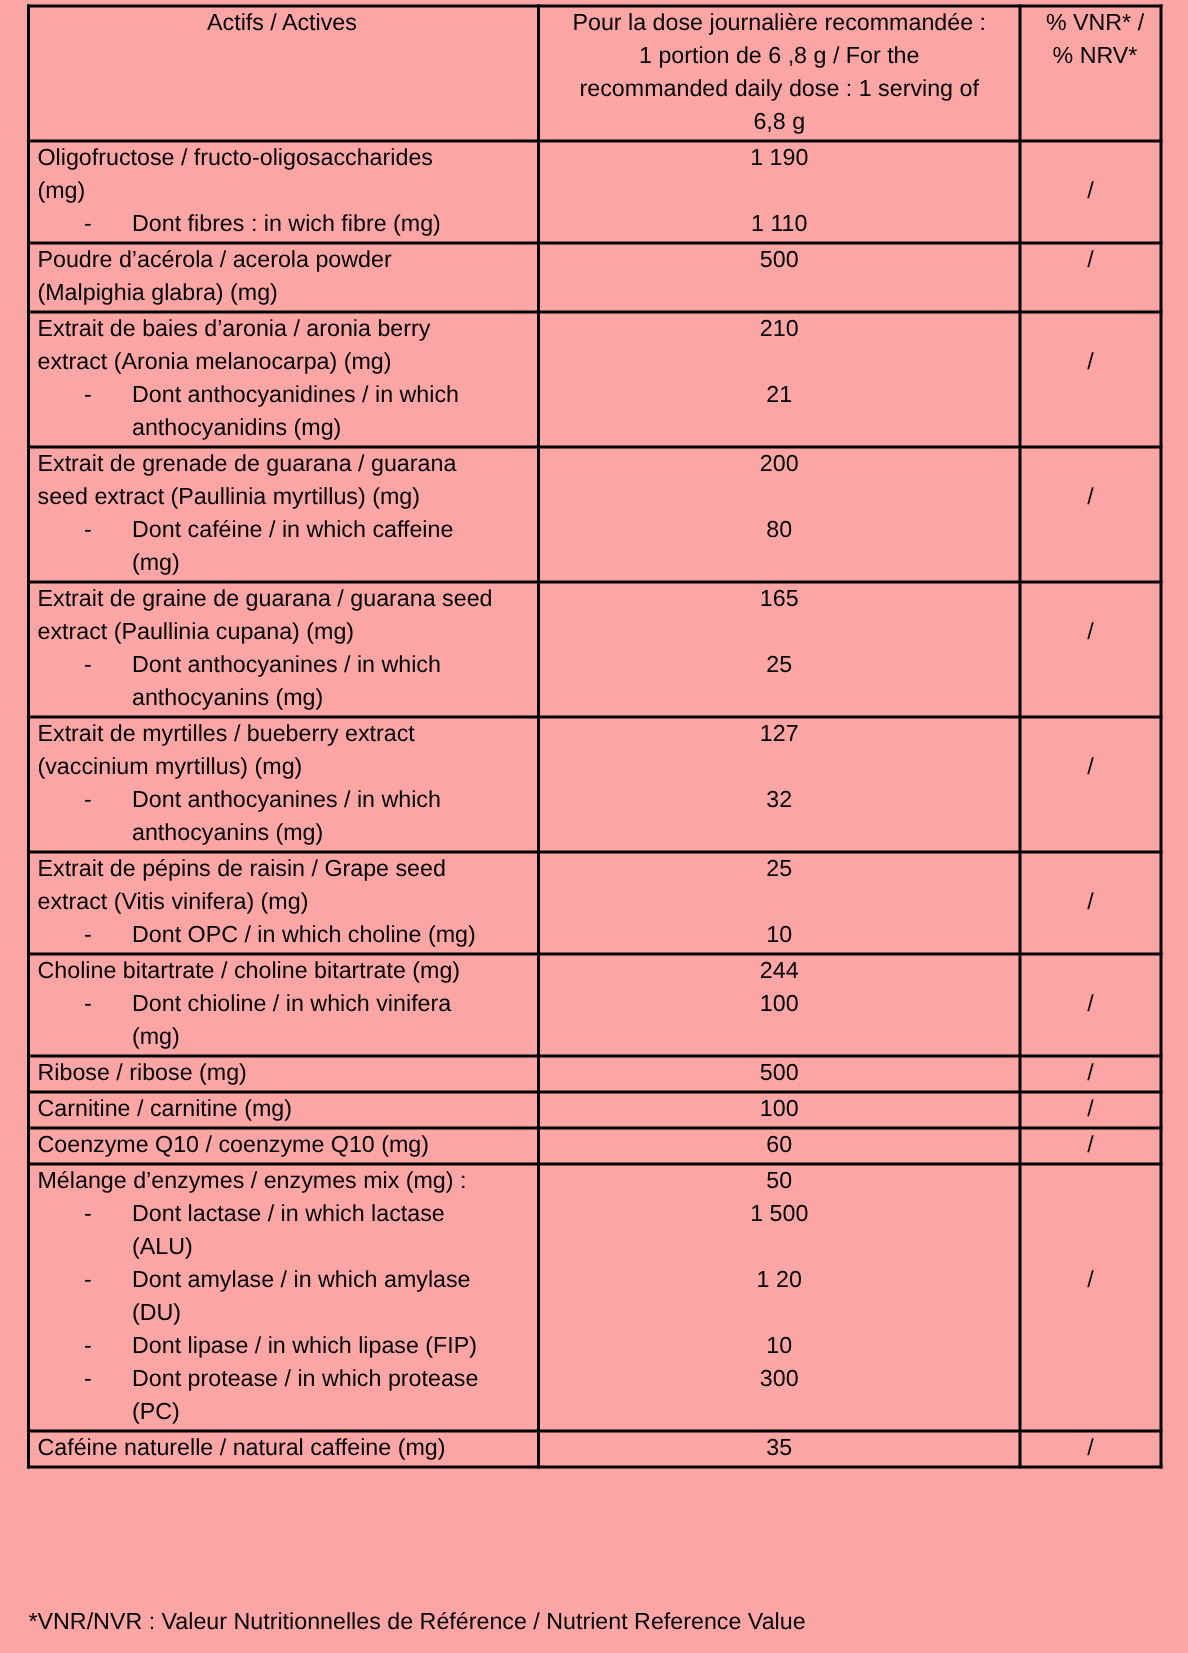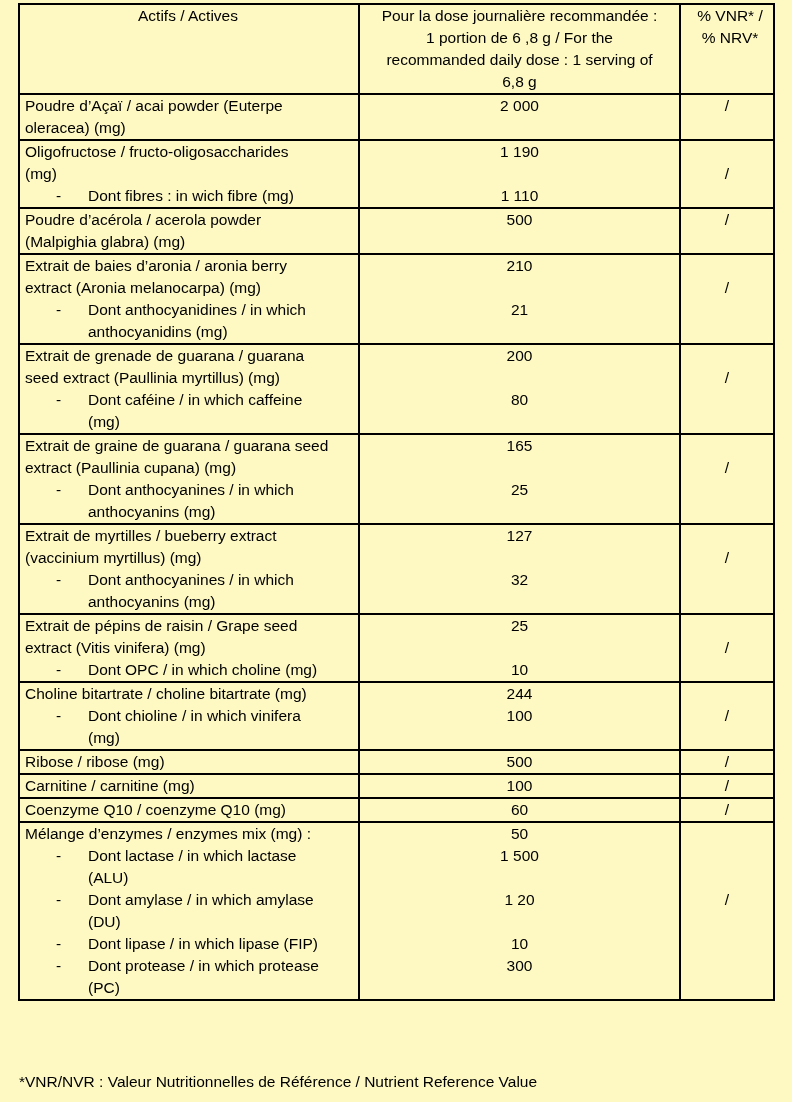--- a/index.html
+++ b/index.html
@@ -12,21 +12,21 @@
     width: 792px;
     height: 1102px;
     font-family: "Liberation Sans", sans-serif;
     font-size: 15.5px;
     color: #000000;
   }
   .page {
     position: relative;
     width: 792px;
     height: 1102px;
-    background: #fef9c3;
+    background: #fca5a5;
     overflow: hidden;
   }
   table.actives {
     position: absolute;
     left: 18px;
     top: 3px;
     width: 755px;
     border-collapse: collapse;
     table-layout: fixed;
   }
@@ -82,34 +82,20 @@
             <div class="line main">recommanded daily dose : 1 serving of</div>
             <div class="line main">6,8 g</div>
           </td>
           <td class="vnr-cell">
             <div class="line main">% VNR* /</div>
             <div class="line main">% NRV*</div>
           </td>
         </tr>
         <tr class="data-row">
           <td class="name-cell">
-            <div class="line main">Poudre d’Açaï / acai powder (Euterpe</div>
-            <div class="line main">oleracea) (mg)</div>
-          </td>
-          <td class="value-cell">
-            <div class="line">2 000</div>
-            <div class="line">&nbsp;</div>
-          </td>
-          <td class="vnr-cell">
-            <div class="line">/</div>
-            <div class="line">&nbsp;</div>
-          </td>
-        </tr>
-        <tr class="data-row">
-          <td class="name-cell">
             <div class="line main">Oligofructose / fructo-oligosaccharides</div>
             <div class="line main">(mg)</div>
             <div class="line dash"><span class="bullet">-</span><span>Dont fibres : in wich fibre (mg)</span></div>
           </td>
           <td class="value-cell">
             <div class="line">1 190</div>
             <div class="line">&nbsp;</div>
             <div class="line">1 110</div>
           </td>
           <td class="vnr-cell">
@@ -304,16 +290,27 @@
             <div class="line">&nbsp;</div>
             <div class="line">&nbsp;</div>
             <div class="line">&nbsp;</div>
             <div class="line">/</div>
             <div class="line">&nbsp;</div>
             <div class="line">&nbsp;</div>
             <div class="line">&nbsp;</div>
             <div class="line">&nbsp;</div>
           </td>
         </tr>
+        <tr class="data-row">
+          <td class="name-cell">
+            <div class="line main">Caféine naturelle / natural caffeine (mg)</div>
+          </td>
+          <td class="value-cell">
+            <div class="line">35</div>
+          </td>
+          <td class="vnr-cell">
+            <div class="line">/</div>
+          </td>
+        </tr>
       </tbody>
   </table>
   <div class="footnote">*VNR/NVR : Valeur Nutritionnelles de Référence / Nutrient Reference Value</div>
 </div>
 
 </body></html>

